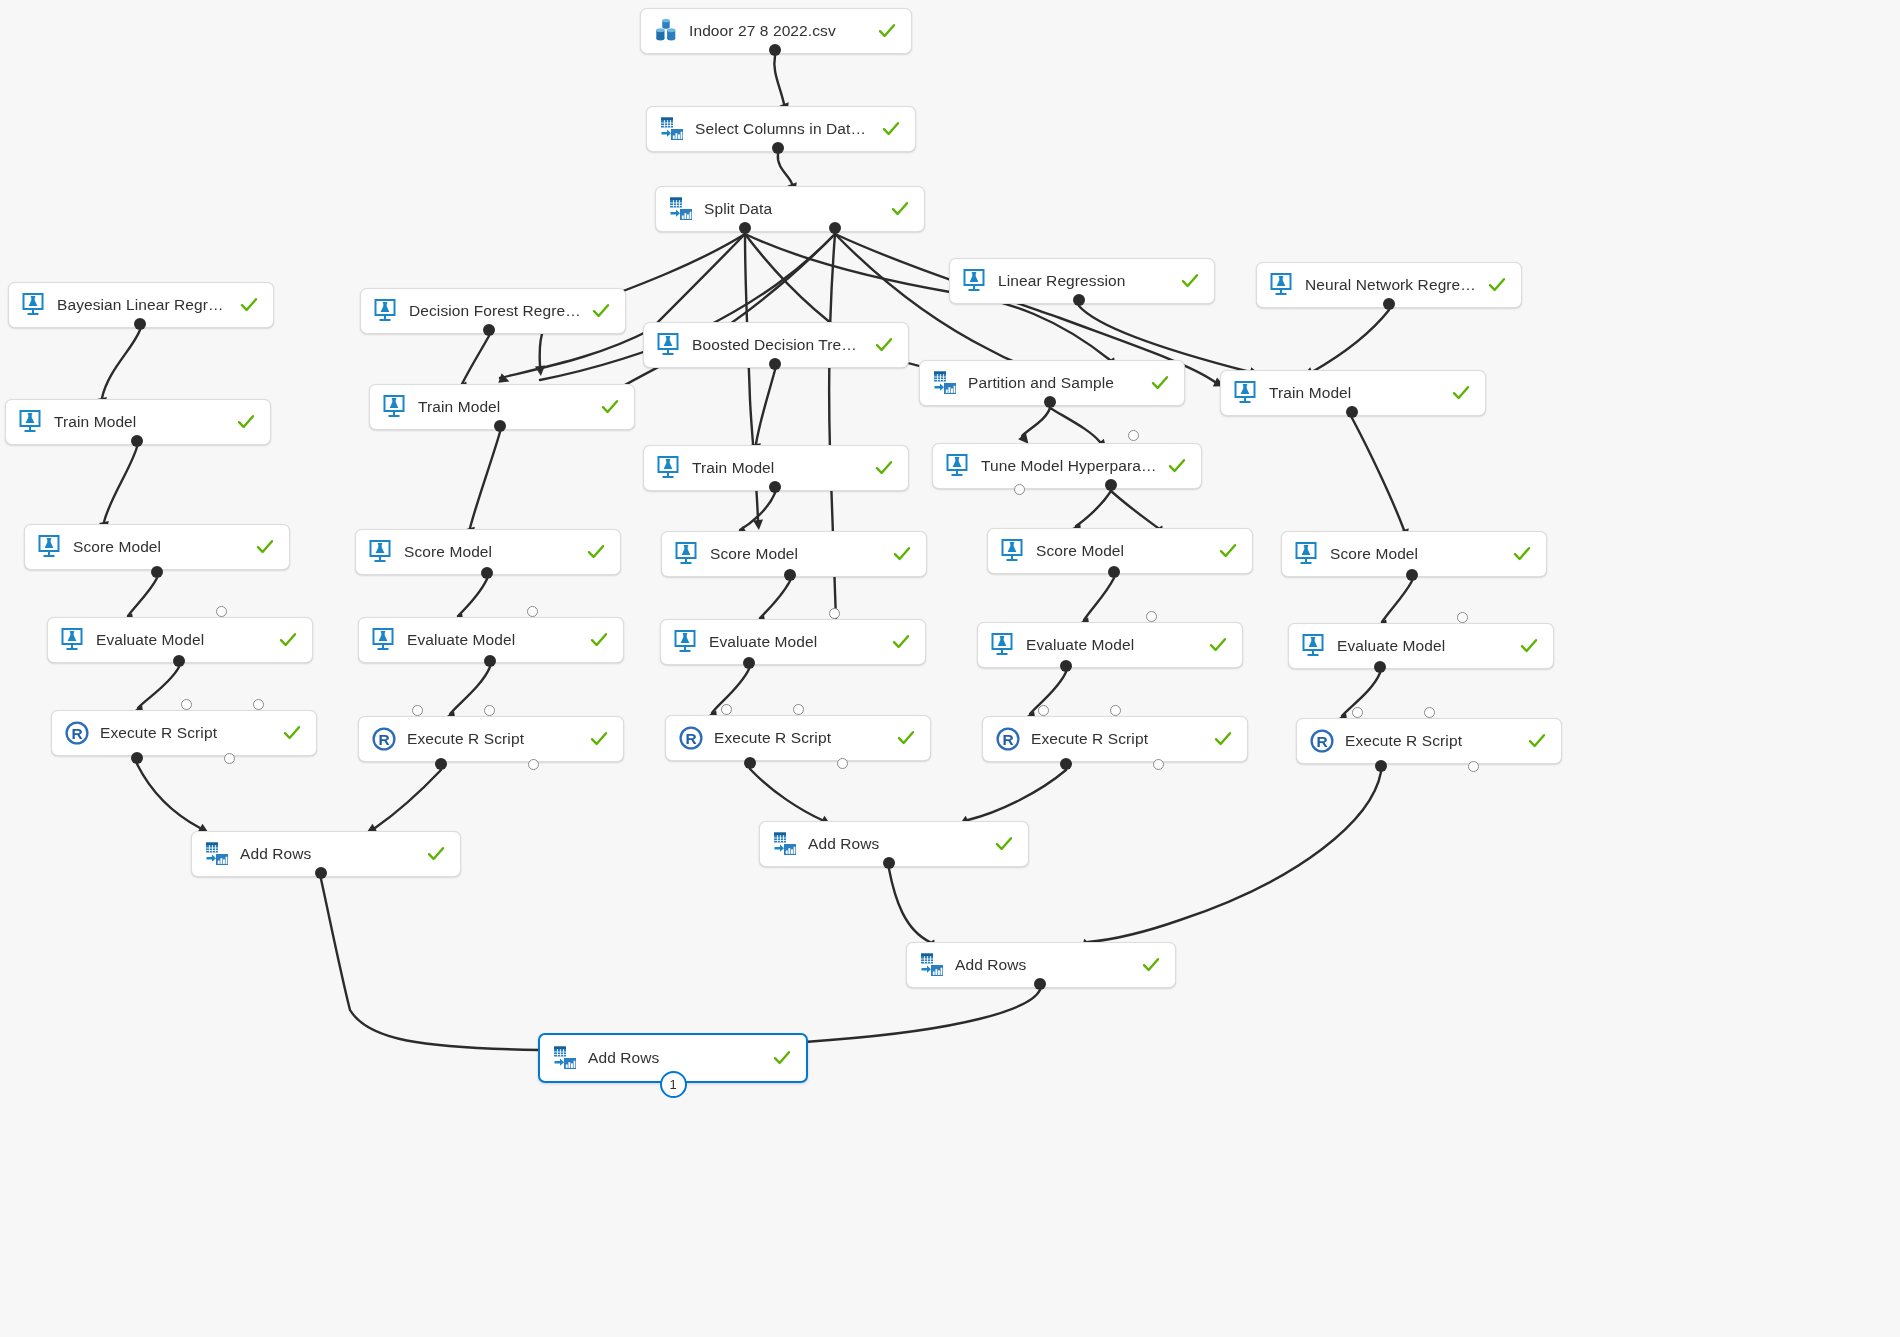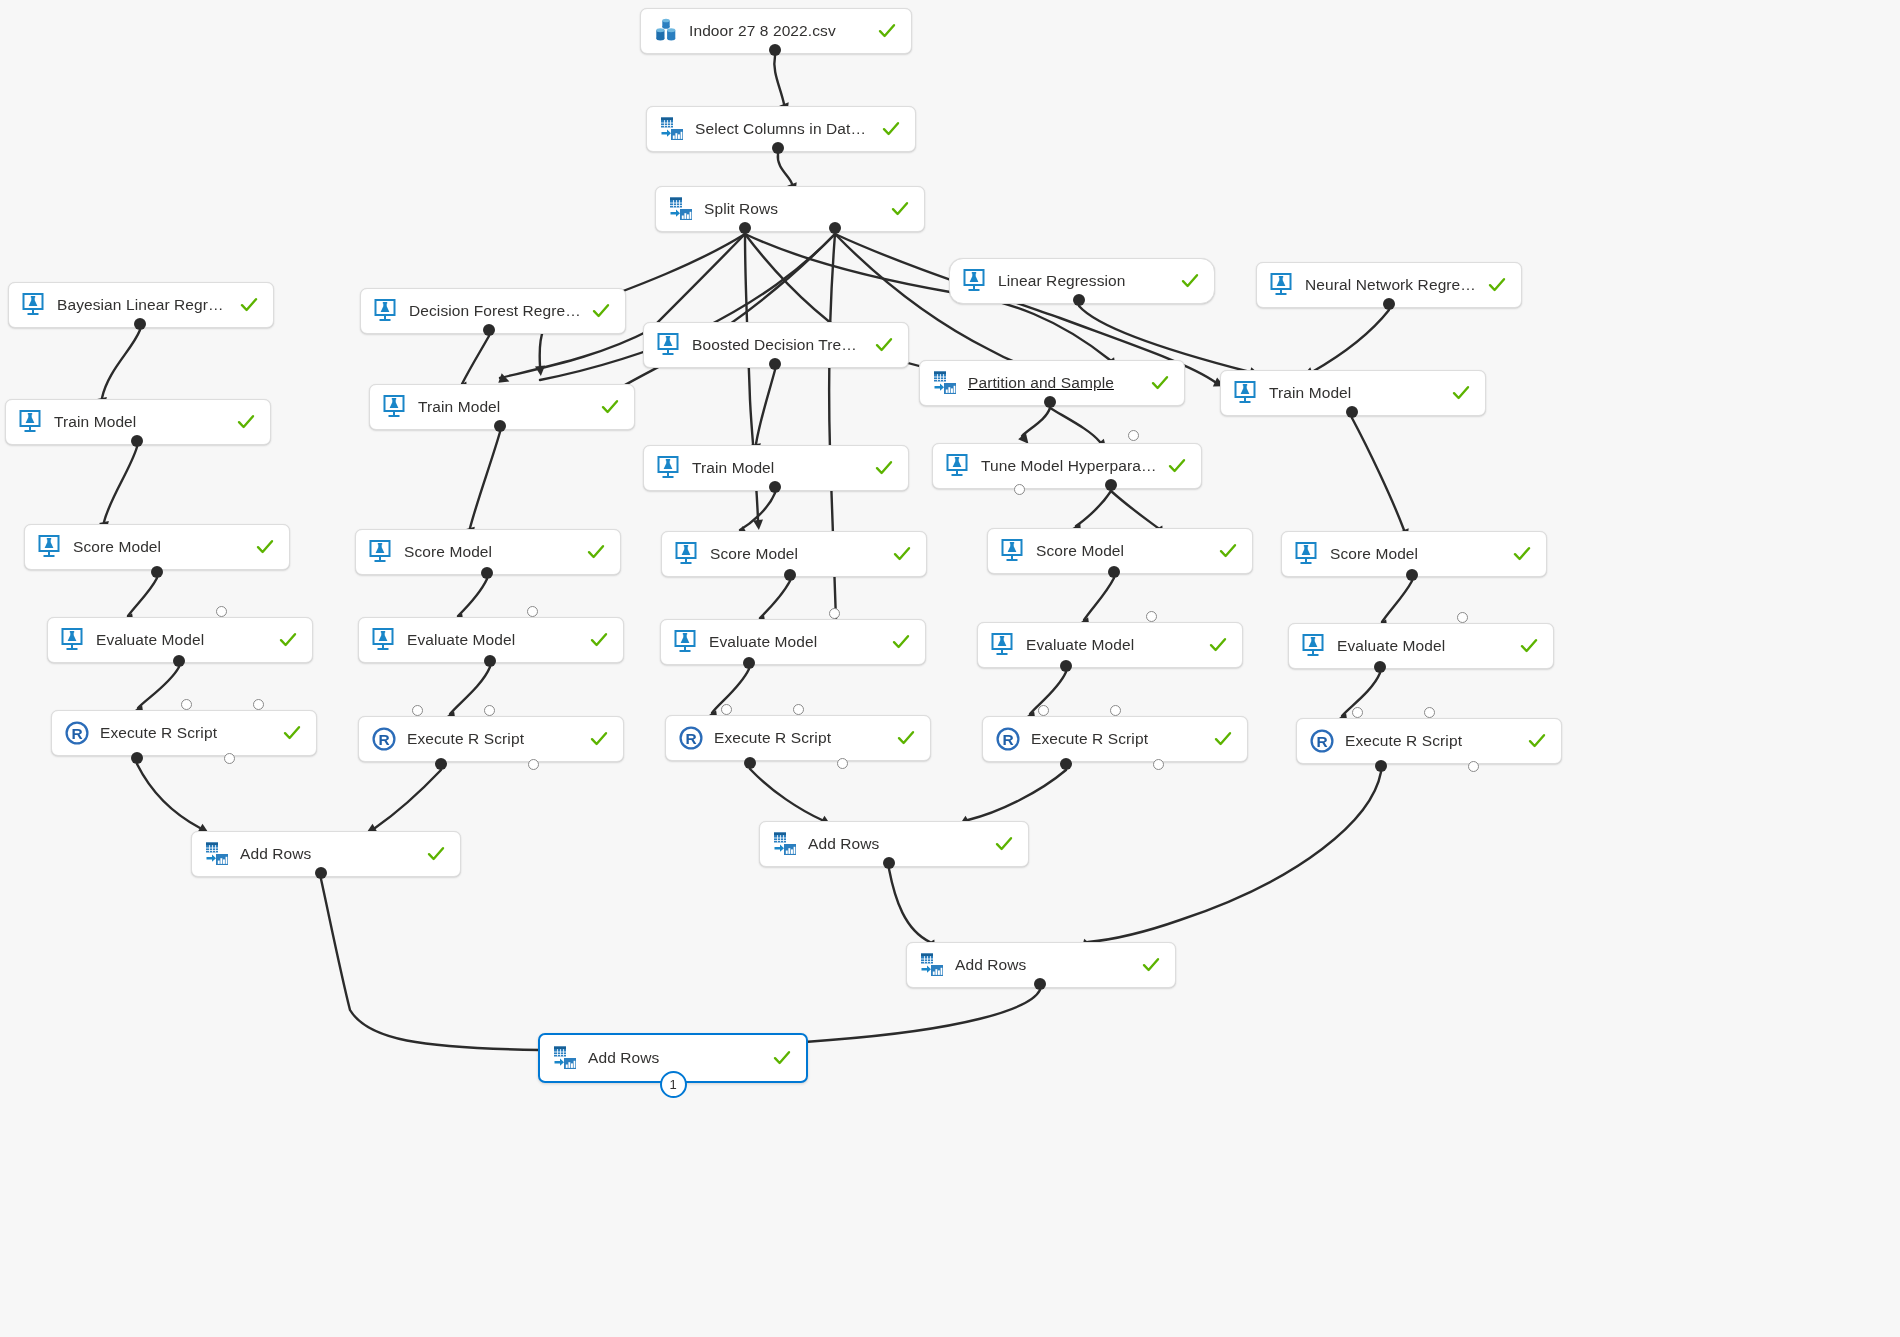--- a/index.html
+++ b/index.html
@@ -223,21 +223,21 @@
         <rect x="11" y="4.1" width="0.8" height="7.4" fill="#ffffff"></rect>
         <rect x="2" y="6.6" width="12" height="0.8" fill="#ffffff"></rect>
         <rect x="2" y="9.1" width="12" height="0.8" fill="#ffffff"></rect>
         <path d="M2.5,16 L8,16 L8,13.6 L12,17.2 L8,20.8 L8,18.4 L2.5,18.4 Z" fill="#1a86c8"></path>
         <rect x="12" y="13" width="12" height="11" fill="#2b7fc0"></rect>
         <rect x="13.8" y="19.5" width="1.9" height="3.4" fill="#ffffff"></rect>
         <rect x="16.4" y="17.2" width="1.9" height="5.7" fill="#ffffff"></rect>
         <rect x="19" y="18.4" width="1.9" height="4.5" fill="#ffffff"></rect>
         <rect x="21.6" y="15.8" width="1.7" height="7.1" fill="#ffffff"></rect>
       </svg>
-      <span class="node-label">Split Rows</span>
+      <span class="node-label">Split Data</span>
       <svg viewBox="0 0 20 20" class="node-check">
         <path d="M3,10.2 L7.6,15 L17,4.2" fill="none" stroke="#5cb300" stroke-width="2.4" stroke-linecap="round" stroke-linejoin="round"></path>
       </svg>
     </div>
     <div class="node" style="left: 8px; top: 282px; width: 266px; height: 46px;">
       <svg viewBox="0 0 26 26" class="node-icon">
         <rect x="2.5" y="2" width="19" height="15" fill="#fff" stroke="#1a86c8" stroke-width="2"></rect>
         <path d="M10.3,5 L13.7,5 L13.7,8.3 L16.4,14 L7.6,14 L10.3,8.3 Z" fill="#1a86c8"></path>
         <rect x="9.8" y="4" width="4.4" height="1.6" fill="#1a86c8"></rect>
         <rect x="11" y="17" width="2" height="4" fill="#1a86c8"></rect>
@@ -267,21 +267,21 @@
         <path d="M10.3,5 L13.7,5 L13.7,8.3 L16.4,14 L7.6,14 L10.3,8.3 Z" fill="#1a86c8"></path>
         <rect x="9.8" y="4" width="4.4" height="1.6" fill="#1a86c8"></rect>
         <rect x="11" y="17" width="2" height="4" fill="#1a86c8"></rect>
         <rect x="6.5" y="21" width="11" height="2" fill="#1a86c8"></rect>
       </svg>
       <span class="node-label">Boosted Decision Tree Regr...</span>
       <svg viewBox="0 0 20 20" class="node-check">
         <path d="M3,10.2 L7.6,15 L17,4.2" fill="none" stroke="#5cb300" stroke-width="2.4" stroke-linecap="round" stroke-linejoin="round"></path>
       </svg>
     </div>
-    <div class="node" style="left: 949px; top: 258px; width: 266px; height: 46px; border-radius: 14px;">
+    <div class="node" style="left: 949px; top: 258px; width: 266px; height: 46px;">
       <svg viewBox="0 0 26 26" class="node-icon">
         <rect x="2.5" y="2" width="19" height="15" fill="#fff" stroke="#1a86c8" stroke-width="2"></rect>
         <path d="M10.3,5 L13.7,5 L13.7,8.3 L16.4,14 L7.6,14 L10.3,8.3 Z" fill="#1a86c8"></path>
         <rect x="9.8" y="4" width="4.4" height="1.6" fill="#1a86c8"></rect>
         <rect x="11" y="17" width="2" height="4" fill="#1a86c8"></rect>
         <rect x="6.5" y="21" width="11" height="2" fill="#1a86c8"></rect>
       </svg>
       <span class="node-label">Linear Regression</span>
       <svg viewBox="0 0 20 20" class="node-check">
         <path d="M3,10.2 L7.6,15 L17,4.2" fill="none" stroke="#5cb300" stroke-width="2.4" stroke-linecap="round" stroke-linejoin="round"></path>
@@ -345,21 +345,21 @@
         <path d="M10.3,5 L13.7,5 L13.7,8.3 L16.4,14 L7.6,14 L10.3,8.3 Z" fill="#1a86c8"></path>
         <rect x="9.8" y="4" width="4.4" height="1.6" fill="#1a86c8"></rect>
         <rect x="11" y="17" width="2" height="4" fill="#1a86c8"></rect>
         <rect x="6.5" y="21" width="11" height="2" fill="#1a86c8"></rect>
       </svg>
       <span class="node-label">Train Model</span>
       <svg viewBox="0 0 20 20" class="node-check">
         <path d="M3,10.2 L7.6,15 L17,4.2" fill="none" stroke="#5cb300" stroke-width="2.4" stroke-linecap="round" stroke-linejoin="round"></path>
       </svg>
     </div>
-    <div class="node" style="left: 919px; top: 360px; width: 266px; height: 46px; text-decoration: underline;">
+    <div class="node" style="left: 919px; top: 360px; width: 266px; height: 46px;">
       <svg viewBox="0 0 26 26" class="node-icon">
         <rect x="2" y="1.5" width="12" height="10" fill="#2b7fc0"></rect>
         <rect x="2" y="1.5" width="12" height="2.6" fill="#175f96"></rect>
         <rect x="5" y="4.1" width="0.8" height="7.4" fill="#ffffff"></rect>
         <rect x="8" y="4.1" width="0.8" height="7.4" fill="#ffffff"></rect>
         <rect x="11" y="4.1" width="0.8" height="7.4" fill="#ffffff"></rect>
         <rect x="2" y="6.6" width="12" height="0.8" fill="#ffffff"></rect>
         <rect x="2" y="9.1" width="12" height="0.8" fill="#ffffff"></rect>
         <path d="M2.5,16 L8,16 L8,13.6 L12,17.2 L8,20.8 L8,18.4 L2.5,18.4 Z" fill="#1a86c8"></path>
         <rect x="12" y="13" width="12" height="11" fill="#2b7fc0"></rect>

